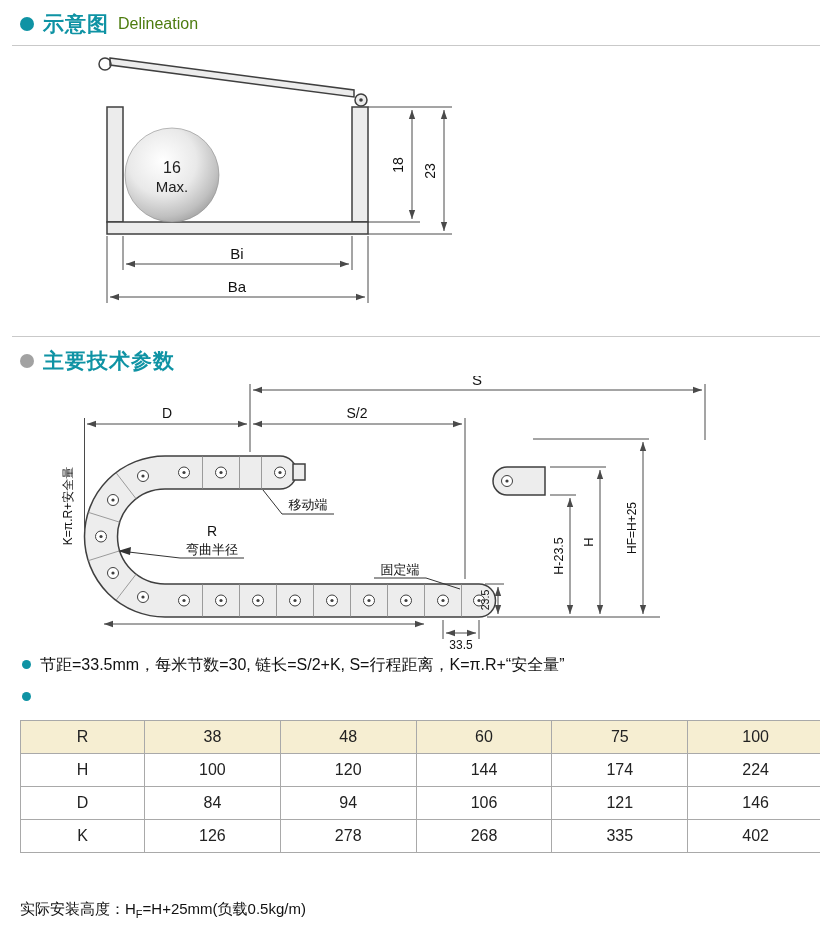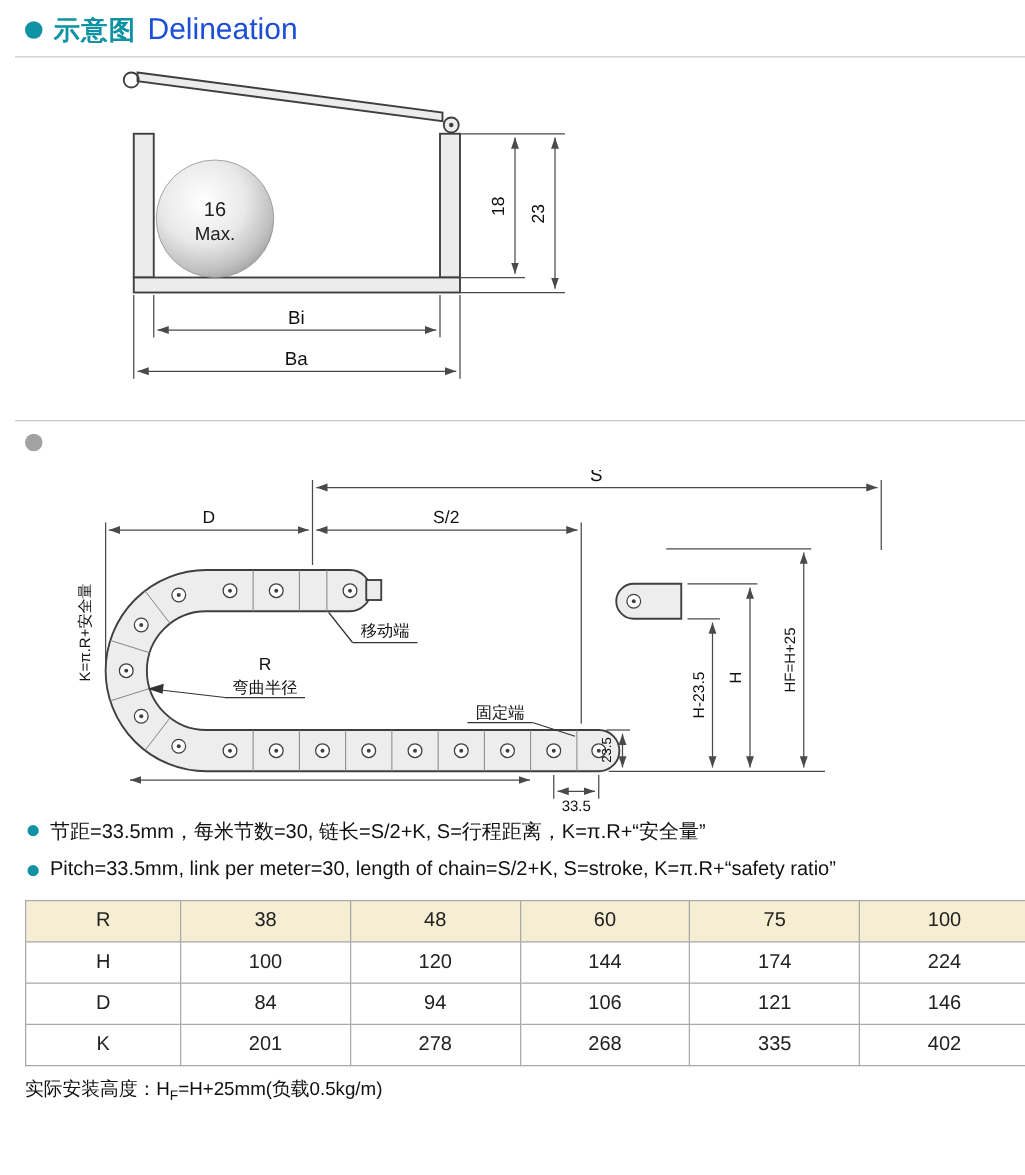--- a/index.html
+++ b/index.html
@@ -5,21 +5,21 @@
   * { margin:0; padding:0; box-sizing:border-box; }
   html,body { background:#ffffff; }
   body { font-family:"Liberation Sans","DejaVu Sans",sans-serif; }
   .page { position:relative; width:820px; height:940px; background:#fff; overflow:hidden;margin-left:12px; }
 
   .sec-header { position:absolute; left:8px; display:flex; align-items:center; gap:9px; }
   .bullet { width:14px; height:14px; border-radius:50%; flex:none; }
   .bullet.teal { background:#0f93a4; }
   .bullet.gray { background:#a2a2a2; }
   .title-cn { font-size:21px; font-weight:bold; color:#0f93a4; letter-spacing:1px; }
-  .title-en { font-size:24px; color:#1d4ed8; }
+  .title-en { font-size:16px; color:#4d7c0f; }
 
   .rule { position:absolute; left:0; width:820px; height:1px; background:#c9c9c9; }
 
   .diag1 { position:absolute; left:50px; top:52px; }
   .diag2 { position:absolute; left:48px; top:376px; }
   svg text { font-family:"Liberation Sans","DejaVu Sans",sans-serif; }
 
   .note { position:absolute; left:10px; display:flex; align-items:flex-start; gap:9px; font-size:16px; color:#111; width:800px; }
   .note .dot { width:9px; height:9px; border-radius:50%; background:#0f93a4; margin-top:5px; flex:none; }
 
@@ -100,20 +100,21 @@
       <text x="373" y="119" text-anchor="middle" transform="rotate(-90 373 119)">23</text>
       <text x="175" y="207" text-anchor="middle" font-size="15">Bi</text>
       <text x="175" y="240" text-anchor="middle" font-size="15">Ba</text>
     </g>
   </svg>
 
   <div class="rule" style="top:336px;"></div>
 
   <div class="sec-header" style="top:347px;">
     <span class="bullet gray"></span>
+    <span class="title-cn">主要技术参数</span>
   </div>
 
   <svg class="diag2" width="690" height="280" viewBox="0 0 690 280">
     <defs>
       <marker id="a2R" viewBox="0 0 10 10" refX="10" refY="5" markerWidth="9" markerHeight="9">
           <path d="M0,1.5 L10,5 L0,8.5 Z" fill="#4a4a4a"></path>
         </marker>
       <marker id="a2L" viewBox="0 0 10 10" refX="0" refY="5" markerWidth="9" markerHeight="9">
           <path d="M10,1.5 L0,5 L10,8.5 Z" fill="#4a4a4a"></path>
         </marker>
@@ -236,21 +237,20 @@
       <text x="576" y="152" text-anchor="middle" font-size="12" transform="rotate(-90 576 152)">HF=H+25</text>
     </g>
   </svg>
 
   <div class="note" style="top:655px;">
     <span class="dot"></span>
     <span>节距=33.5mm，每米节数=30, 链长=S/2+K, S=行程距离，K=π.R+“安全量”</span>
   </div>
   <div class="note" style="top:687px;">
     <span class="dot"></span>
-    <span>Pitch=33.5mm, link per meter=30, length of chain=S/2+K, S=stroke, K=π.R+“safety ratio”</span>
   </div>
 
   <table class="tbl">
     <tbody>
         <tr class="hl">
       <td class="lbl">R</td>
       <td>38</td>
       <td>48</td>
       <td>60</td>
       <td>75</td>
@@ -267,26 +267,26 @@
     <tr>
       <td class="lbl">D</td>
       <td>84</td>
       <td>94</td>
       <td>106</td>
       <td>121</td>
       <td>146</td>
     </tr>
     <tr>
       <td class="lbl">K</td>
-      <td>201</td>
+      <td>126</td>
       <td>278</td>
       <td>268</td>
       <td>335</td>
       <td>402</td>
     </tr>
   </tbody>
     </table>
 
-  <div class="foot" style="top:862px;">
+  <div class="foot" style="top:900px;">
     <span>实际安装高度：H</span><sub>F</sub><span>=H+25mm(负载0.5kg/m)</span>
   </div>
 
 </div>
 
 </body></html>

